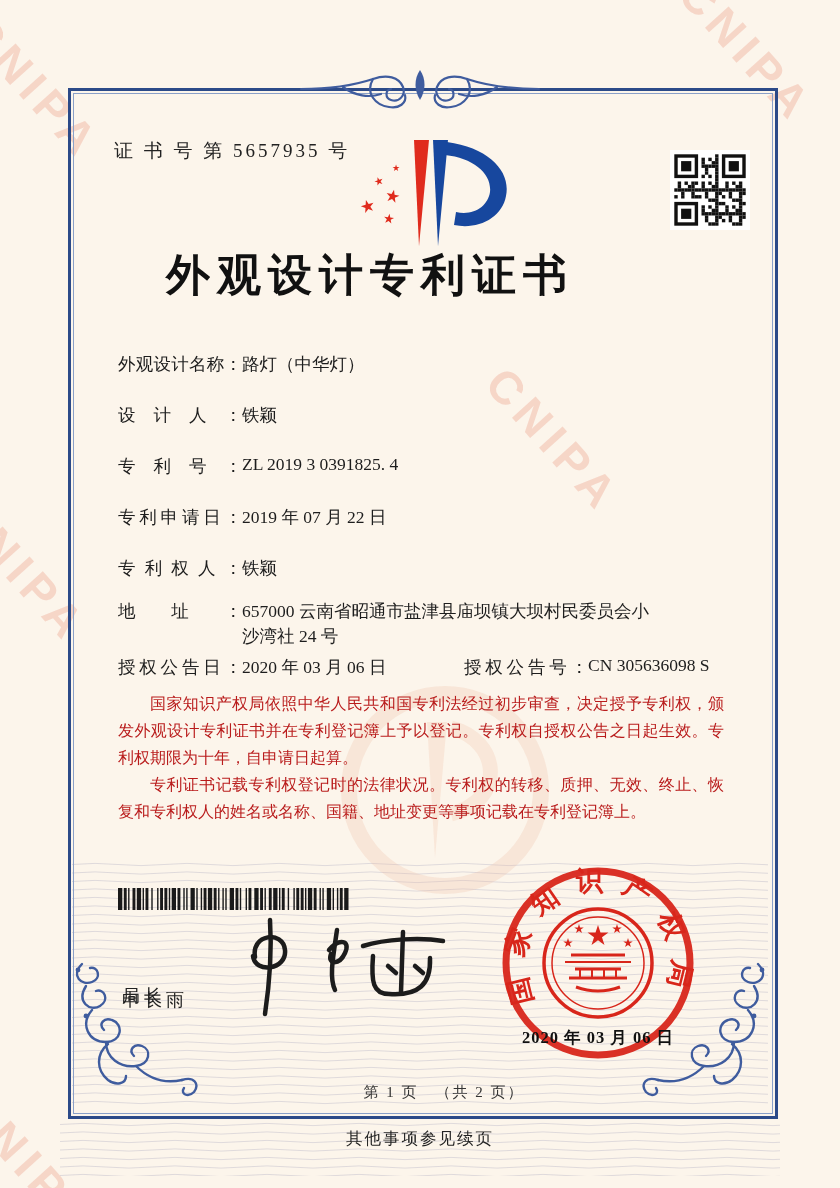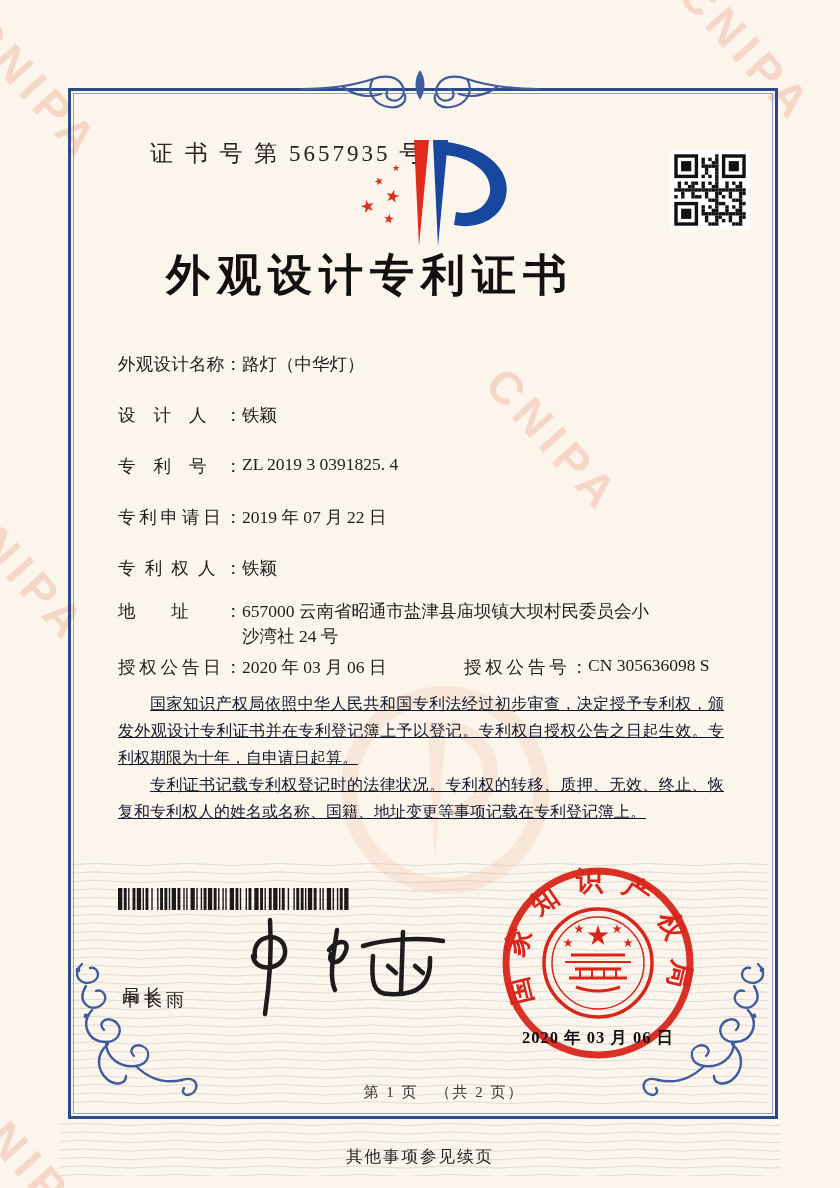--- a/index.html
+++ b/index.html
@@ -13,48 +13,48 @@
          border:3px solid #2c4a88;z-index:2;pointer-events:none;}
   .frame-inner{position:absolute;left:2px;top:2px;right:2px;bottom:2px;border:1px solid #8aa0c8;}
   .ornament{position:absolute;z-index:3;pointer-events:none;}
   
   .wm{position:absolute;z-index:1;font-family:"Liberation Sans","DejaVu Sans",sans-serif;
       font-weight:bold;font-size:46px;letter-spacing:7px;color:rgba(236,163,141,0.38);
       transform:rotate(48deg);transform-origin:left center;white-space:nowrap;}
   .waves{position:absolute;z-index:0;}
   .wm-emblem{position:absolute;left:335px;top:680px;z-index:0;opacity:.9;}
   
-  .cert-no{position:absolute;left:114px;top:138px;font-size:23px;letter-spacing:3px;z-index:4;margin-left:36px;}
+  .cert-no{position:absolute;left:114px;top:138px;font-size:19px;letter-spacing:3px;z-index:4;}
   .logo{position:absolute;left:348px;top:132px;width:190px;height:122px;z-index:4;}
   .logo .star{position:absolute;color:#e02b1d;line-height:1;}
   .qr{position:absolute;left:670px;top:150px;width:80px;height:80px;z-index:4;}
   .title{position:absolute;left:0;width:740px;top:246px;text-align:center;
          font-size:44px;font-weight:bold;letter-spacing:7px;color:#111;z-index:4;}
   
   .field{position:absolute;left:118px;font-size:17.5px;color:#1d1d1d;z-index:4;white-space:nowrap;}
   .flabel{display:inline-block;width:124px;text-align:justify;text-align-last:justify;vertical-align:top;}
   .fvalue{display:inline-block;margin-left:0;vertical-align:top;}
   .addr .fvalue{white-space:normal;width:412px;line-height:25px;}
   .grant2{position:absolute;left:346px;top:0;text-decoration:underline;}
   
   .body-text{position:absolute;left:118px;top:690px;width:606px;font-size:16px;line-height:27px;
-             text-align:justify;color:#0f172a;z-index:4;text-decoration:underline;}
+             text-align:justify;color:#b91c1c;z-index:4;}
   .body-text p{margin:0;text-indent:2em;}
   
   .barcode{position:absolute;left:118px;top:888px;z-index:4;}
   .sig-role{position:absolute;left:122px;top:952px;font-size:18px;letter-spacing:4px;z-index:4;margin-top:32px;}
   .sig-name{position:absolute;left:122px;top:988px;font-size:18px;letter-spacing:4px;z-index:4;}
   .sig-script{position:absolute;left:225px;top:912px;z-index:4;}
   .seal{position:absolute;left:499px;top:864px;width:198px;height:198px;z-index:5;}
   .seal-date{position:absolute;left:0;top:163px;width:198px;text-align:center;
              font-size:16.5px;font-weight:bold;letter-spacing:1px;color:#111;}
   .page-num{position:absolute;left:0;width:840px;top:1083px;text-align:center;
             font-size:15px;letter-spacing:2px;color:#333;z-index:4;padding-left:24px;}
   .foot-note{position:absolute;left:0;width:840px;top:1128px;text-align:center;
-             font-size:16.5px;letter-spacing:2px;color:#222;z-index:4;margin-top:18px;}
+             font-size:16.5px;letter-spacing:2px;color:#222;z-index:4;}
 </style>
 </head>
 <body>
 
 <div class="page">
 
   <svg class="waves" id="waves1" style="left:72px;top:856px;" width="696" height="254">
       <path d="M0 8.5 q 23 -2.2 46 0 t 46 0 t 46 0 t 46 0 t 46 0 t 46 0 t 46 0 t 46 0 t 46 0 t 46 0 t 46 0 t 46 0 t 46 0 t 46 0 t 46 0 t 46 0 t 46 0" fill="none" stroke="rgba(138,138,172,0.33)" stroke-width="0.8"></path>
       <path d="M0 17 q 23 -2.2 46 0 t 46 0 t 46 0 t 46 0 t 46 0 t 46 0 t 46 0 t 46 0 t 46 0 t 46 0 t 46 0 t 46 0 t 46 0 t 46 0 t 46 0 t 46 0 t 46 0" fill="none" stroke="rgba(138,138,172,0.33)" stroke-width="0.8"></path>
       <path d="M0 25.5 q 23 -2.2 46 0 t 46 0 t 46 0 t 46 0 t 46 0 t 46 0 t 46 0 t 46 0 t 46 0 t 46 0 t 46 0 t 46 0 t 46 0 t 46 0 t 46 0 t 46 0 t 46 0" fill="none" stroke="rgba(138,138,172,0.33)" stroke-width="0.8"></path>

